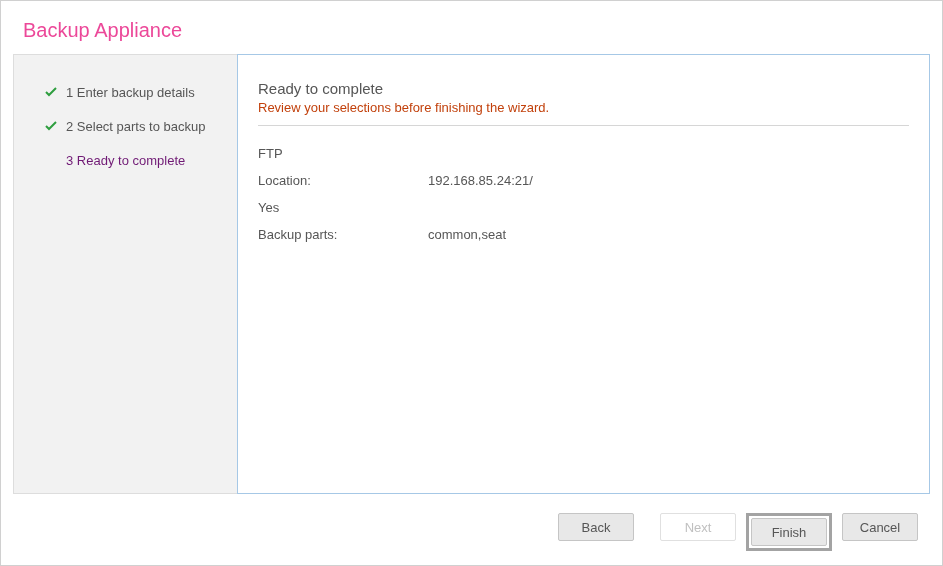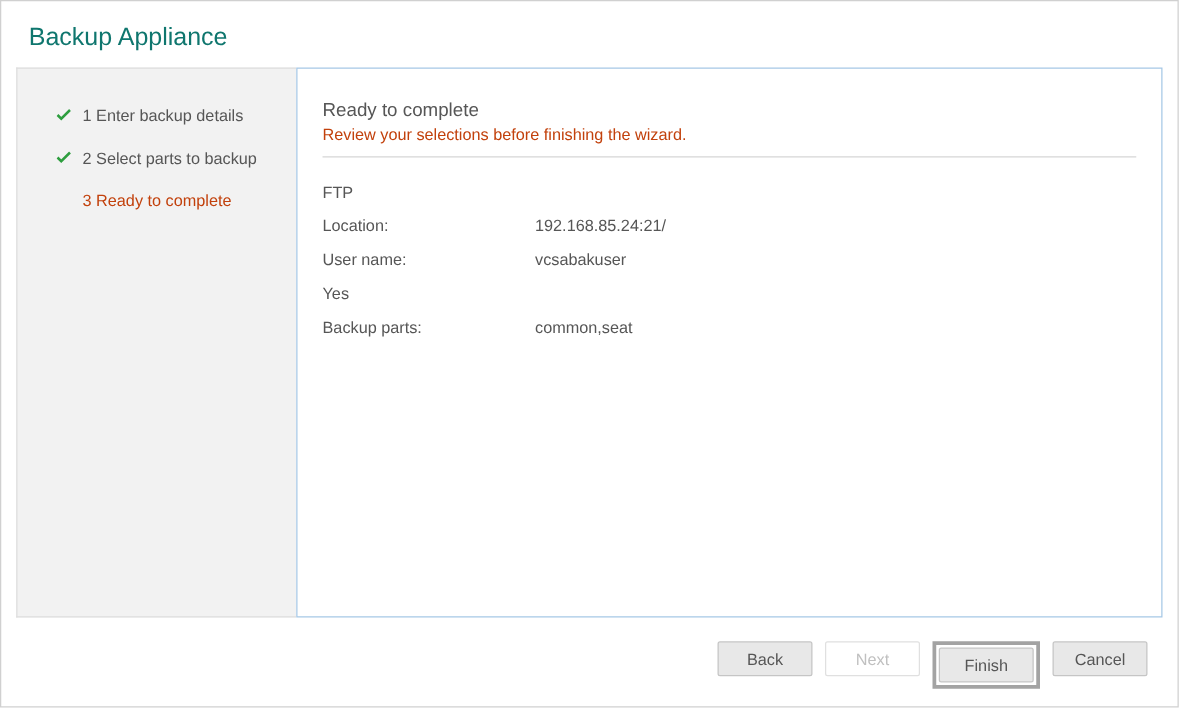--- a/index.html
+++ b/index.html
@@ -13,21 +13,21 @@
       color: #565656;
       background: #fff;
       width: 943px;
       height: 566px;
       position: relative;
       border: 1px solid #d0d0d0;
     }
     .dialog-title {
       font-size: 20px;
       font-weight: 400;
-      color: #0f766e;
+      color: #ec4899;
       padding: 18px 22px 12px 22px;
     }
     .content-wrapper {
       display: flex;
       height: 440px;
       padding: 0 12px;
     }
     .sidebar {
       width: 224px;
       background: #f2f2f2;
@@ -47,21 +47,21 @@
       margin-right: 8px;
       display: inline-flex;
       align-items: center;
       justify-content: center;
       flex-shrink: 0;
     }
     .step-label {
       color: #565656;
     }
     .step-active .step-label {
-      color: #c2410c;
+      color: #701a75;
     }
     .main-panel {
       flex: 1;
       border: 1px solid #a6c8e6;
       background: #fff;
       padding: 25px 20px;
     }
     .step-heading {
       font-size: 15px;
       color: #565656;
@@ -105,20 +105,21 @@
       display: inline-flex;
       align-items: center;
       justify-content: center;
       text-align: right;
     }
     .btn-disabled {
       background: #fff;
       color: #c0c0c0;
       border-color: #e0e0e0;
       cursor: default;
+      margin-left: 16px;
     }
     .finish-wrapper {
       border: 3px solid #a3a3a3;
       padding: 2px;
       display: inline-flex;
     }
   </style>
 </head>
 <body>
 
@@ -153,24 +154,20 @@
     <div class="step-sub">Review your selections before finishing the wizard.</div>
 
     <div class="info-row">
       <div class="info-value">FTP</div>
     </div>
     <div class="info-row">
       <div class="info-label">Location:</div>
       <div class="info-value">192.168.85.24:21/</div>
     </div>
     <div class="info-row">
-      <div class="info-label">User name:</div>
-      <div class="info-value">vcsabakuser</div>
-    </div>
-    <div class="info-row">
       <div class="info-value">Yes</div>
     </div>
     <div class="info-row">
       <div class="info-label">Backup parts:</div>
       <div class="info-value">common,seat</div>
     </div>
   </div>
 </div>
 
 <div class="footer">

